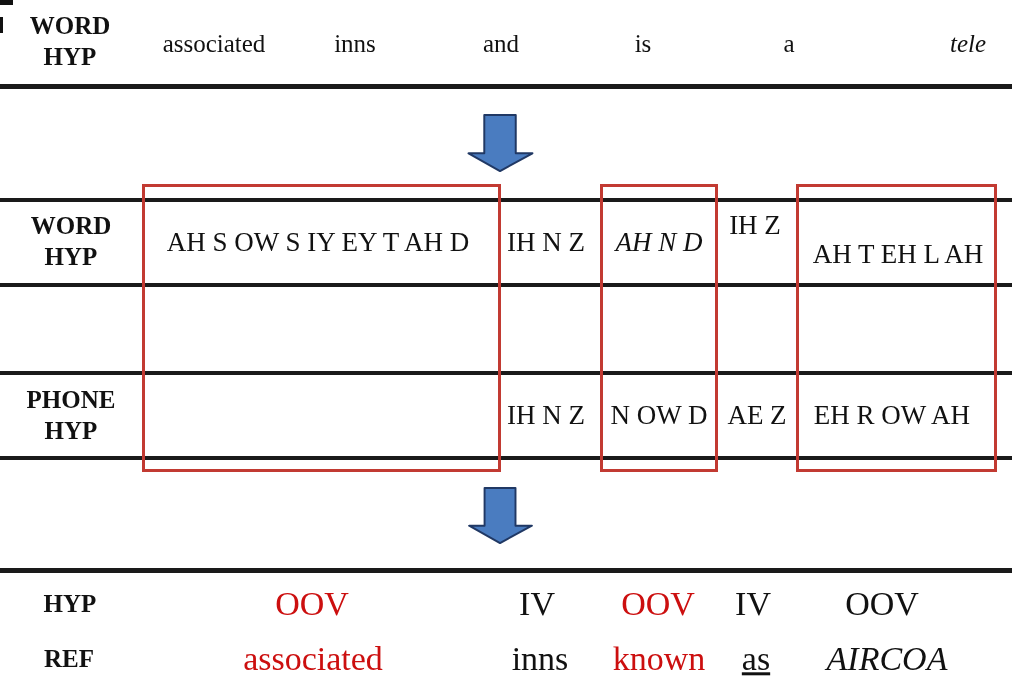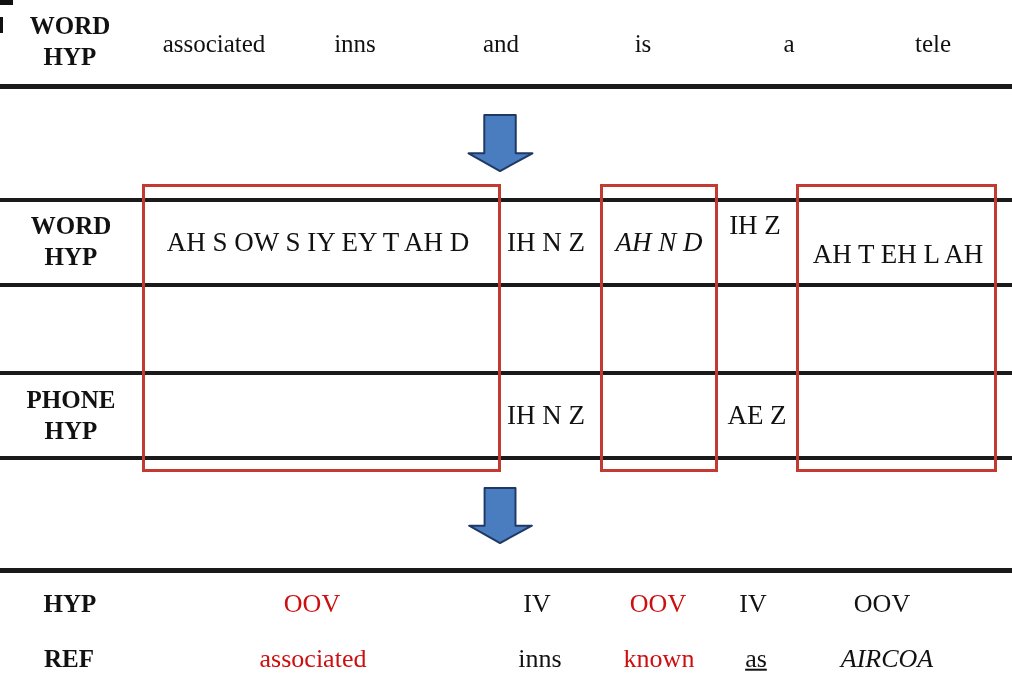--- a/index.html
+++ b/index.html
@@ -3,21 +3,21 @@
 <meta charset="utf-8">
 <style>
   html,body { margin:0; padding:0; background:#fff; }
   .stage {
     position:relative; width:1012px; height:678px; background:#ffffff;
     font-family:"Liberation Serif","DejaVu Serif",serif; color:#111;
     overflow:hidden;
   }
   .cell {
     position:absolute; transform:translate(-50%,-50%);
-    white-space:nowrap; font-size:26px; line-height:1.1;
+    white-space:nowrap; font-size:34px; line-height:1.1;
   }
   .topword { font-size:25px; }
   .phones  { font-size:27px; }
   .lbl {
     position:absolute; transform:translate(-50%,-50%);
     font-weight:bold; text-align:center; white-space:pre-line;
     font-size:25px; line-height:1.22;
   }
   .lbl-sm { white-space:nowrap; }
   .hline { position:absolute; left:0; width:1012px; background:var(--line-black); }
@@ -36,21 +36,21 @@
   <div class="artifact" style="left:0;top:0;width:13px;height:5px;"></div>
   <div class="artifact" style="left:0;top:17px;width:3px;height:16px;"></div>
 
   <div class="lbl" style="left:70px;top:41px;">WORD
 HYP</div>
   <span class="cell topword" style="left:214px;top:44px;">associated</span>
   <span class="cell topword" style="left:355px;top:44px;">inns</span>
   <span class="cell topword" style="left:501px;top:44px;">and</span>
   <span class="cell topword" style="left:643px;top:44px;">is</span>
   <span class="cell topword" style="left:789px;top:44px;">a</span>
-  <span class="cell topword" style="left:933px;top:44px;">tele</span>
+  <span class="cell topword" style="left:968px;top:44px;font-style:italic;">tele</span>
   <div class="hline" style="top:84px;height:5px;"></div>
 
   <svg class="arrow" style="left:467px;top:114px;" width="68" height="59" viewBox="0 0 68 60">
     <path d="M17 1 H49 V40 H66 L33 58 L1 40 H17 Z" fill="var(--arrow-fill)" stroke="var(--arrow-outline)" stroke-width="2" stroke-linejoin="round"></path>
   </svg>
 
   <div class="hline" style="top:198px;height:4px;"></div>
   <div class="hline" style="top:283px;height:4px;"></div>
   <div class="hline" style="top:371px;height:4px;"></div>
   <div class="hline" style="top:456px;height:4px;"></div>
@@ -59,21 +59,23 @@
 HYP</div>
   <span class="cell phones" style="left:318px;top:243px;">AH S OW S IY EY T AH D</span>
   <span class="cell phones" style="left:546px;top:243px;">IH N Z</span>
   <span class="cell phones" style="left:659px;top:243px;font-style:italic;">AH N D</span>
   <span class="cell phones" style="left:755px;top:226px;">IH Z</span>
   <span class="cell phones" style="left:898px;top:243px;margin-top:12px;">AH T EH L AH</span>
 
   <div class="lbl" style="left:71px;top:415px;">PHONE
 HYP</div>
   <span class="cell phones" style="left:546px;top:416px;">IH N Z</span>
+  <span class="cell phones" style="left:659px;top:416px;">N OW D</span>
   <span class="cell phones" style="left:757px;top:416px;">AE Z</span>
+  <span class="cell phones" style="left:892px;top:416px;">EH R OW AH</span>
 
   <div class="redbox" style="left:142px;top:184px;width:353px;height:282px;"></div>
   <div class="redbox" style="left:600px;top:184px;width:112px;height:282px;"></div>
   <div class="redbox" style="left:796px;top:184px;width:195px;height:282px;"></div>
 
   <svg class="arrow" style="left:467px;top:487px;" width="68" height="58" viewBox="0 0 68 60">
     <path d="M17 1 H49 V40 H66 L33 58 L1 40 H17 Z" fill="var(--arrow-fill)" stroke="var(--arrow-outline)" stroke-width="2" stroke-linejoin="round"></path>
   </svg>
 
   <div class="hline" style="top:568px;height:5px;"></div>

